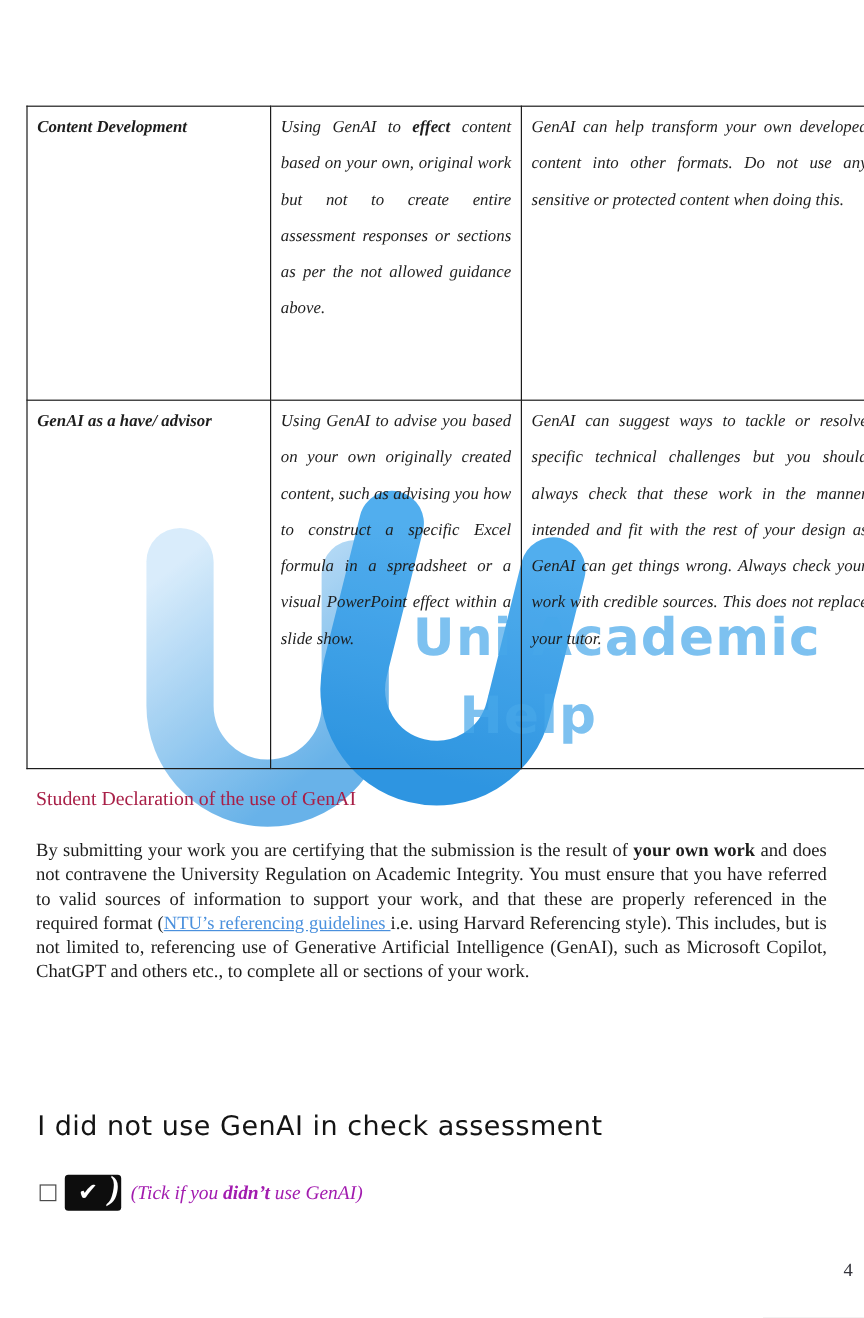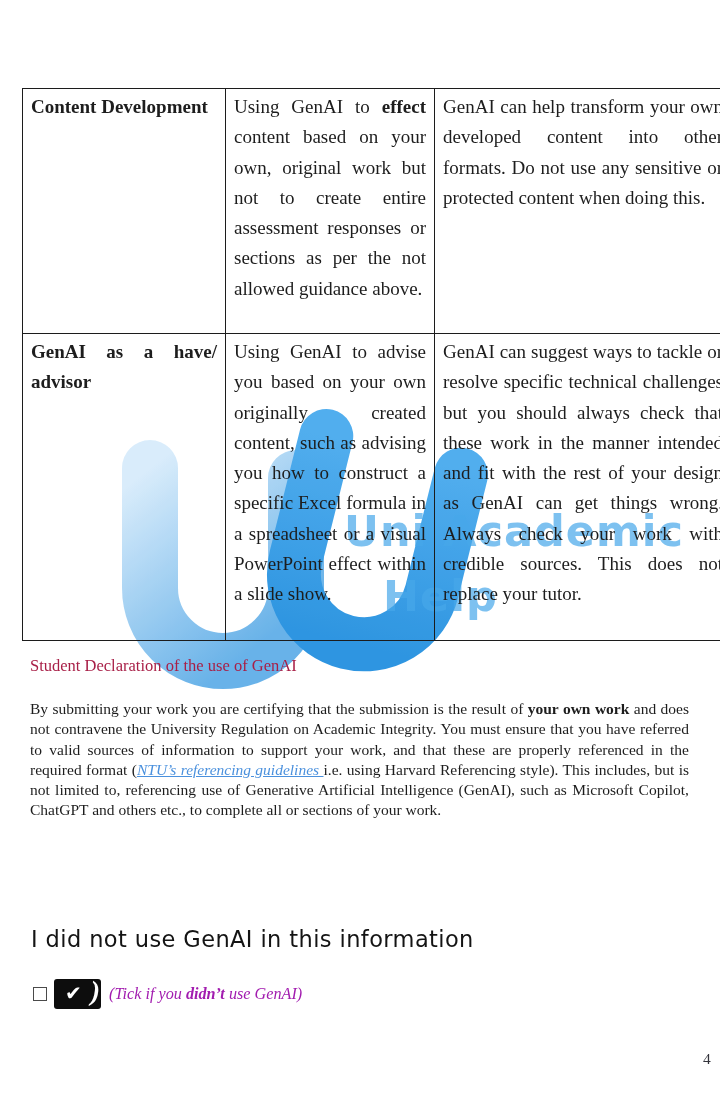--- a/index.html
+++ b/index.html
@@ -12,41 +12,42 @@
   .content{position:absolute;left:0;top:0;width:720px;height:1098px;z-index:2;}
 
   table.policy{
     position:absolute;left:22px;top:88px;width:658px;
     border-collapse:collapse;table-layout:fixed;
     background:transparent;
   }
   table.policy td{
     border:1.6px solid #1c1c1c;vertical-align:top;
     padding:3px 8px 6px 8px;
-    font-size:19px;line-height:30.3px;text-align:justify;
+    font-size:14px;line-height:30.3px;text-align:justify;
     background:transparent;
+    font-style:italic;
   }
   td.c1{width:186px;font-weight:bold;}
   td.c2{width:192px;}
   td.c3{width:280px;}
   tr.r1{height:245px;}
   tr.r2{height:307px;}
 
   .decl-heading{
     position:absolute;left:30px;top:656px;
     font-size:16.5px;font-weight:normal;color:#a81f47;
   }
   .para{
     position:absolute;left:30px;width:659px;
     font-size:15.5px;line-height:20.3px;text-align:justify;
   }
   .para1{top:699px;}
   .para2{top:861px;}
   .bold{font-weight:bold;}
-  a.reflink{color:#4a90dd;text-decoration:underline;cursor:pointer;font-style:italic;}
+  a.reflink{color:#4a90dd;text-decoration:underline;cursor:pointer;}
 
   .option-heading{
     position:absolute;left:31px;top:926px;
     font-family:"DejaVu Sans","Liberation Sans",sans-serif;
     font-size:22.5px;color:#141414;letter-spacing:0.4px;white-space:nowrap;
   }
 
   .tick-row{position:absolute;left:33px;top:979px;display:flex;align-items:center;}
   .empty-checkbox{
     width:12px;height:12px;border:1.5px solid #4a4a4a;background:#fff;
@@ -126,21 +127,21 @@
     </tbody>
       </table>
 
     <div class="decl-heading">Student Declaration of the use of GenAI</div>
 
     <div class="para para1">
       <span>By submitting your work you are certifying that the submission is the result of </span><span class="bold">your own work</span><span> and does not contravene the University Regulation on Academic Integrity. You must ensure that you have referred to valid sources of information to support your work, and that these are properly referenced in the required format (</span><a class="reflink">NTU’s referencing guidelines </a><span>i.e. using Harvard Referencing style). This includes, but is not limited to, referencing use of Generative Artificial Intelligence (GenAI), such as Microsoft Copilot, ChatGPT and others etc., to complete all or sections of your work.</span>
     </div>
 
 
-    <div class="option-heading">I did not use GenAI in this information</div>
+    <div class="option-heading">I did not use GenAI in check assessment</div>
 
     <div class="tick-row">
       <span class="empty-checkbox"></span>
       <span class="check-img">
         <span class="check">✔</span>
         <span class="paren">)</span>
       </span>
       <span class="tick-caption">
         <span>(Tick if you </span><span class="bold">didn’t</span><span> use GenAI)</span>
       </span>

